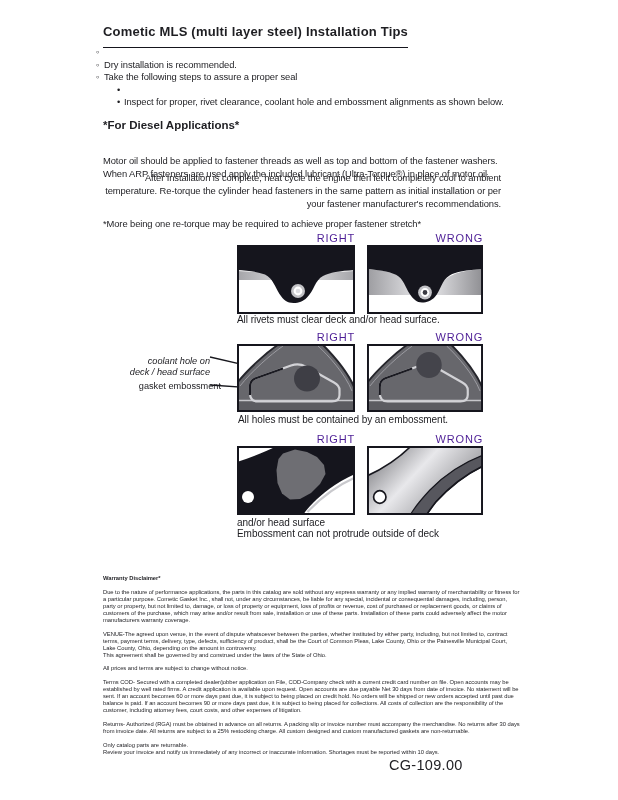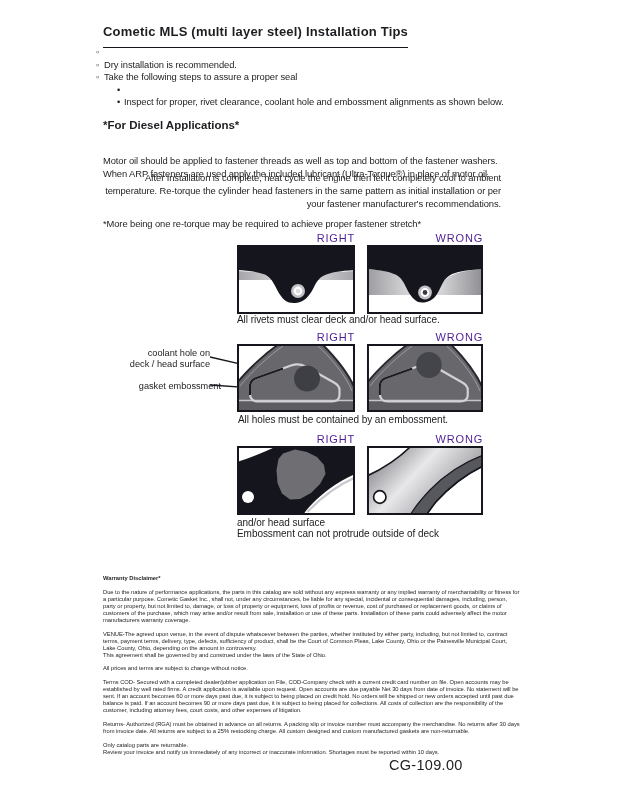--- a/index.html
+++ b/index.html
@@ -116,21 +116,21 @@
     <circle cx="59" cy="47.5" r="2.4" fill="#3a3a42"></circle>
     <rect x="1" y="1" width="116" height="67" fill="none" stroke="#15151d" stroke-width="2"></rect>
   </svg>
 </div>
 
 <div class="abs cap" style="left:237px;top:314px;">All rivets must clear deck and/or head surface.</div>
 
 <div class="abs rw" style="left:237px;top:331px;width:118px;">RIGHT</div>
 <div class="abs rw" style="left:367px;top:331px;width:116px;">WRONG</div>
 
-<div class="abs sidelab" style="left:98px;top:348px;width:112px;">
+<div class="abs sidelab" style="left:98px;top:356px;width:112px;font-style:italic;">
   <div>coolant hole on</div>
   <div>deck / head surface</div>
 </div>
 <div class="abs sidelab" style="left:109px;top:381px;width:112px;">gasket embossment</div>
 
 <svg class="abs" style="left:206px;top:352px;" width="100" height="42" viewBox="0 0 100 42">
   <line x1="4" y1="5" x2="91" y2="25" stroke="#18181e" stroke-width="1.3"></line>
   <line x1="4" y1="33" x2="62" y2="37" stroke="#18181e" stroke-width="1.3"></line>
 </svg>
 

